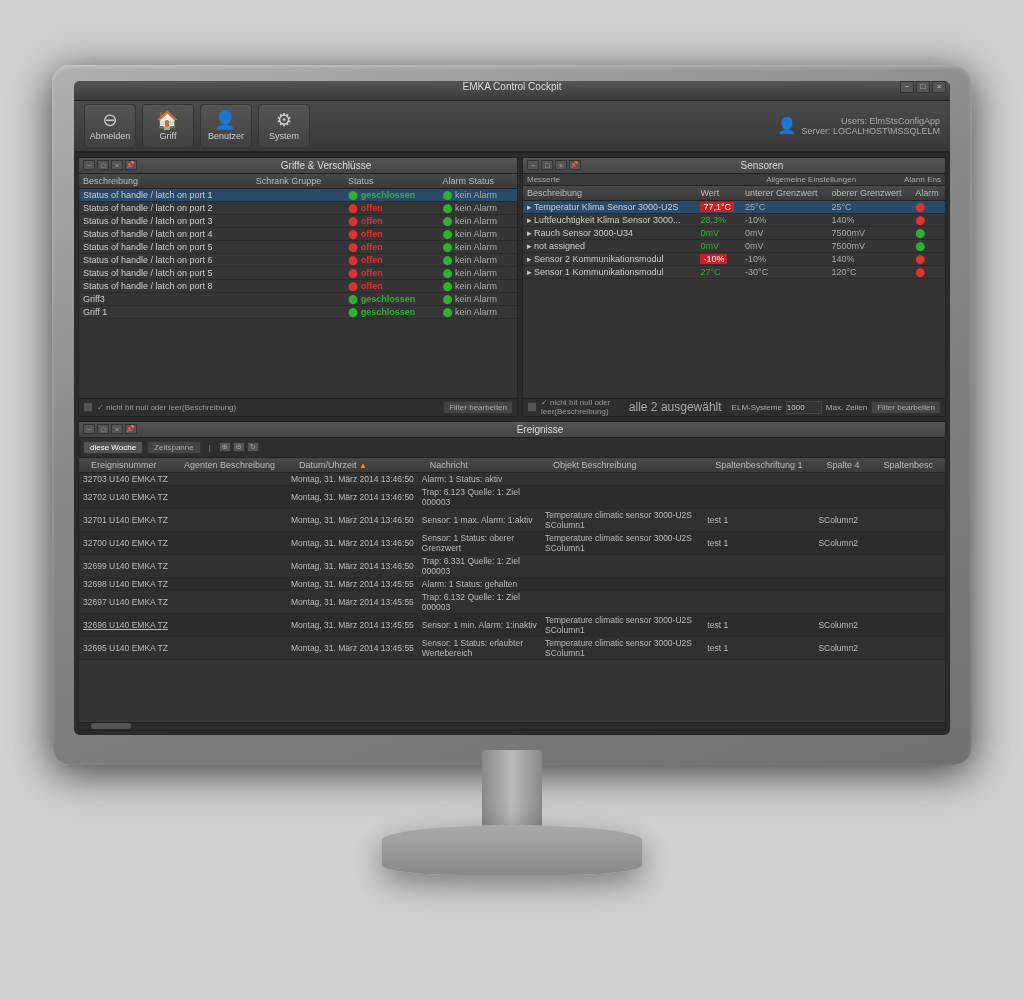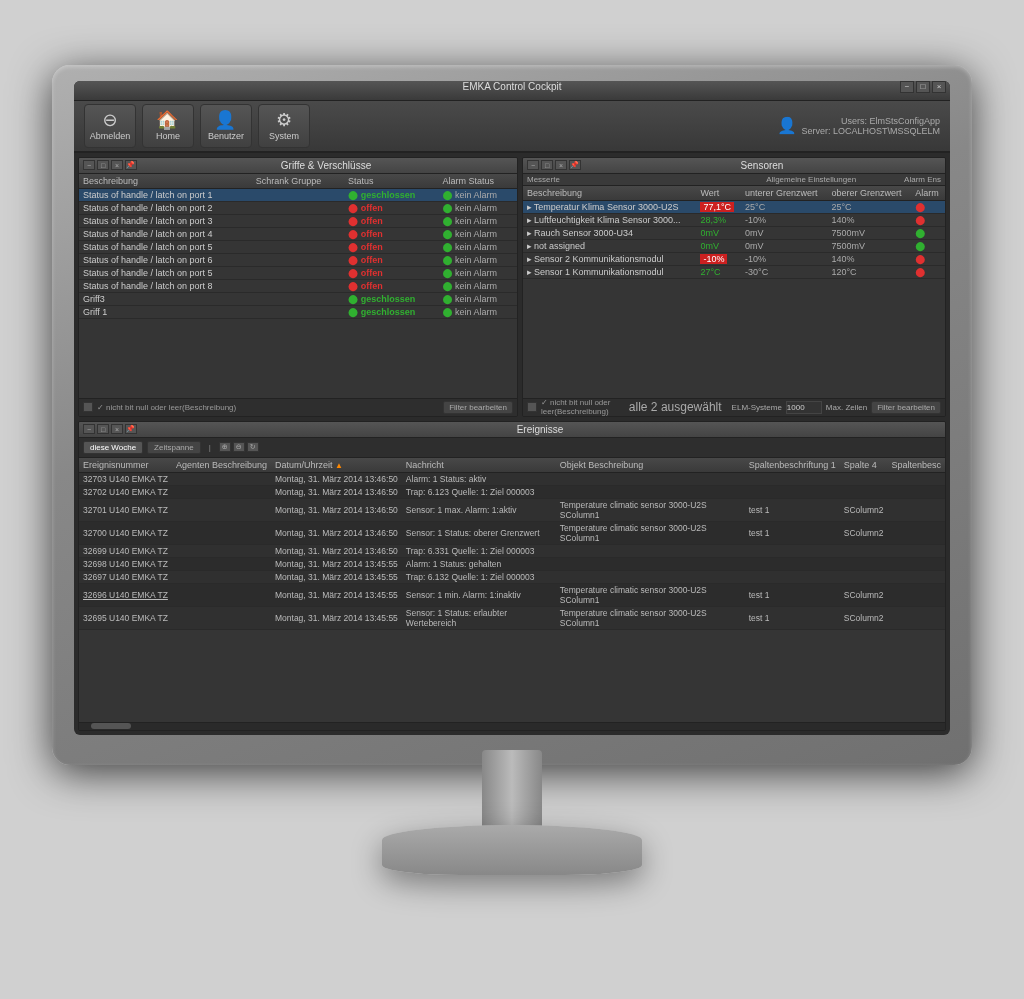--- a/index.html
+++ b/index.html
@@ -320,21 +320,21 @@
 
     
     .events-table {
       width: 100%;
       border-collapse: collapse;
       font-size: 8.5px;
     }
     .events-table th {
       background: linear-gradient(180deg, #484848 0%, #3a3a3a 100%);
       color: #bbb;
-      padding: 2px 4px;
+      padding: 2px 12px;
       text-align: left;
       border-bottom: 1px solid #222;
       font-weight: normal;
       white-space: nowrap;
       font-size: 9px;
     }
     .events-table td {
       padding: 1px 4px;
       border-bottom: 1px solid #2a2a2a;
       font-size: 8.5px;
@@ -366,21 +366,21 @@
           </div>
         </div>
 
         <div class="toolbar">
           <div class="toolbar-btn">
             <span class="tb-icon">⊖</span>
             <span>Abmelden</span>
           </div>
           <div class="toolbar-btn">
             <span class="tb-icon">🏠</span>
-            <span>Home</span>
+            <span>Griff</span>
           </div>
           <div class="toolbar-btn">
             <span class="tb-icon">👤</span>
             <span>Benutzer</span>
           </div>
           <div class="toolbar-btn">
             <span class="tb-icon">⚙</span>
             <span>System</span>
           </div>
           <div class="toolbar-spacer"></div>

